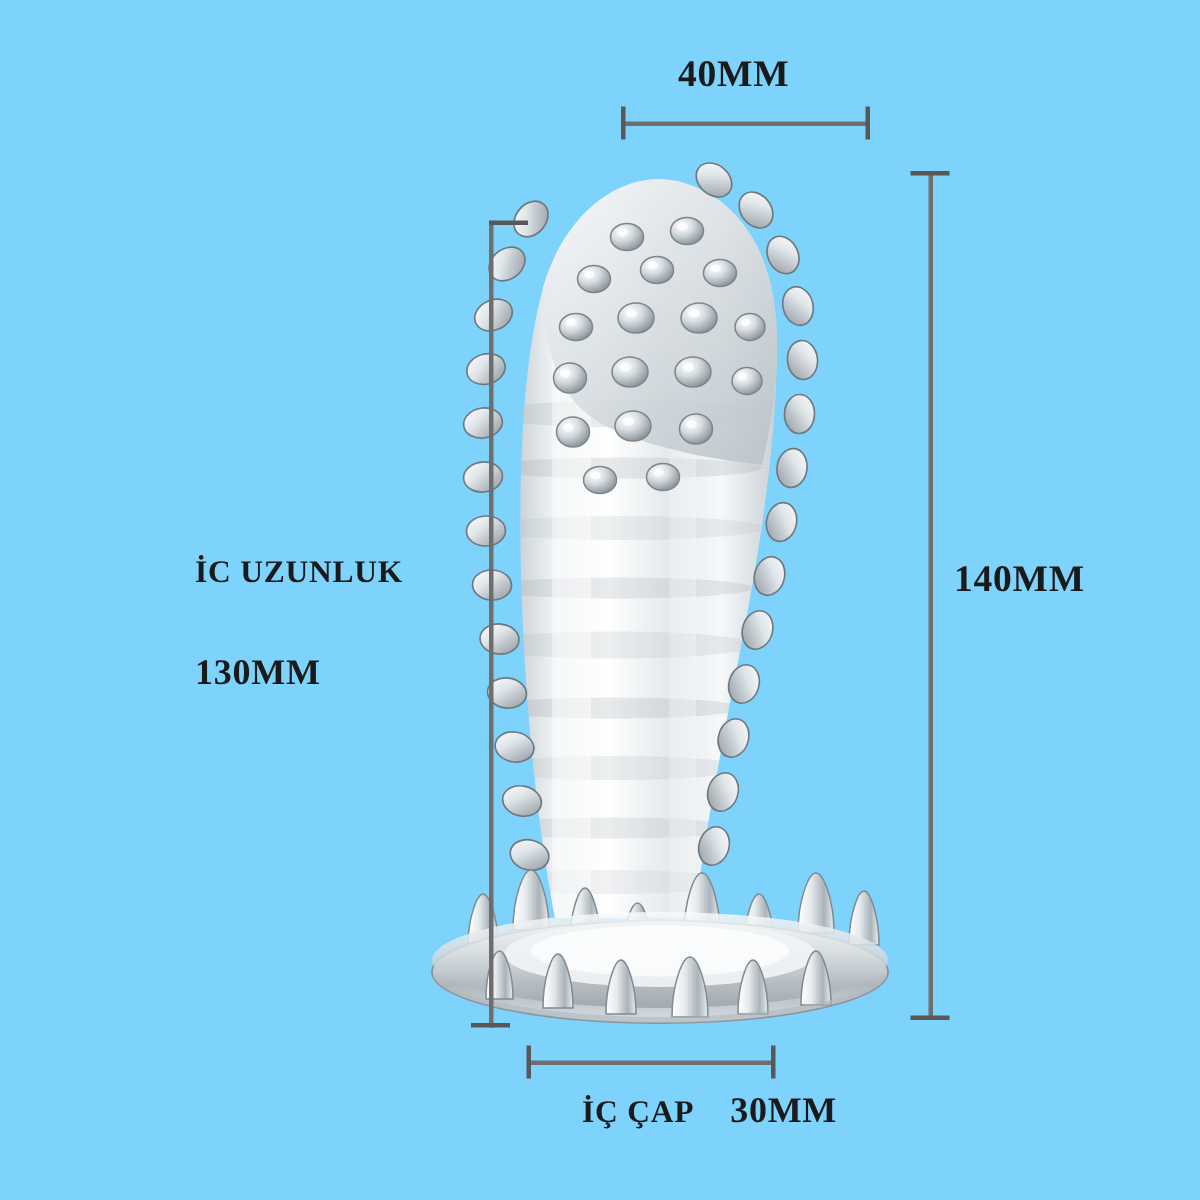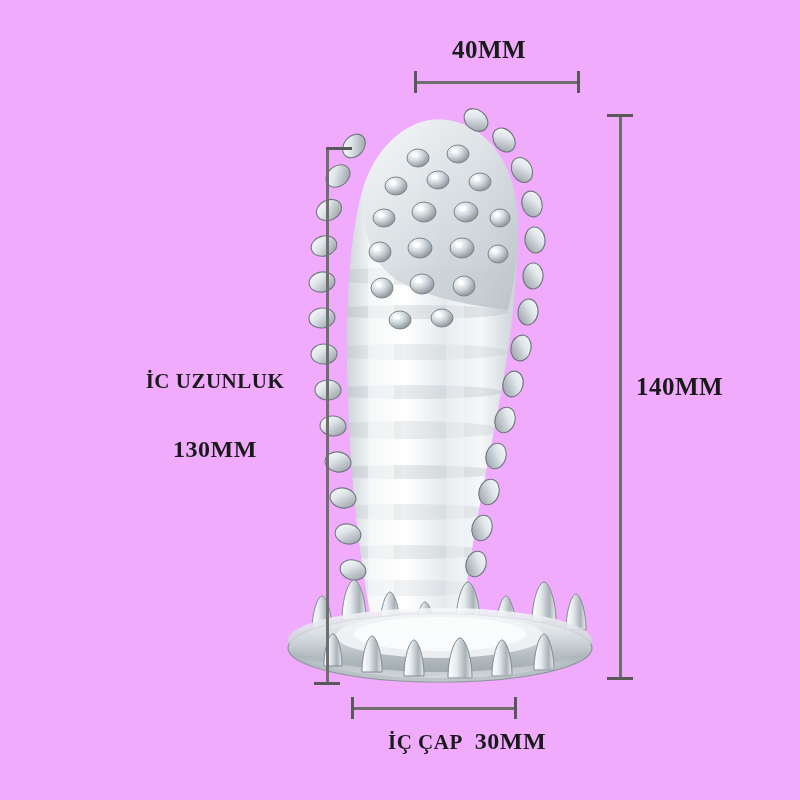--- a/index.html
+++ b/index.html
@@ -4,21 +4,21 @@
 <style>
   html, body {
     margin: 0;
     padding: 0;
     background: #ffffff;
   }
   #page {
     position: relative;
     width: 800px;
     height: 800px;
-    background: #f0abfc;
+    background: #7dd3fc;
     overflow: hidden;
     font-family: "Liberation Serif", "DejaVu Serif", serif;
     color: #1a1a1a;
   }
 
   
   .dim-line-h {
     position: absolute;
     height: 3px;
     background: #6e6e6e;
@@ -47,33 +47,32 @@
     font-weight: 700;
     letter-spacing: .5px;
     color: #1a1a1a;
   }
   .lbl-top   { font-size: 25px; left: 452px; top: 36px; }
   .lbl-right { font-size: 25px; left: 636px; top: 373px; text-align: center; }
   .lbl-left  {
     font-size: 22px;
     left: 130px;
     top: 366px;
-    text-align: center;
     width: 170px;
     line-height: 1.45;
   }
   .lbl-left .l1 { display:block; font-size: 21px; }
   .lbl-left .l2 { display:block; font-size: 24px; margin-top: 36px; }
   .lbl-bottom {
     font-size: 22px;
     left: 388px;
     top: 728px;
   }
   .lbl-bottom .cap   { font-weight: 700; font-size: 21px; }
-  .lbl-bottom .value { font-weight: 700; font-size: 24px; margin-left: 12px; }
+  .lbl-bottom .value { font-weight: 700; font-size: 24px; margin-left: 24px; }
 
   
   #product {
     position: absolute;
     left: 250px;
     top: 100px;
     width: 380px;
     height: 600px;
   }
   #product svg { display: block; width: 100%; height: 100%; }

